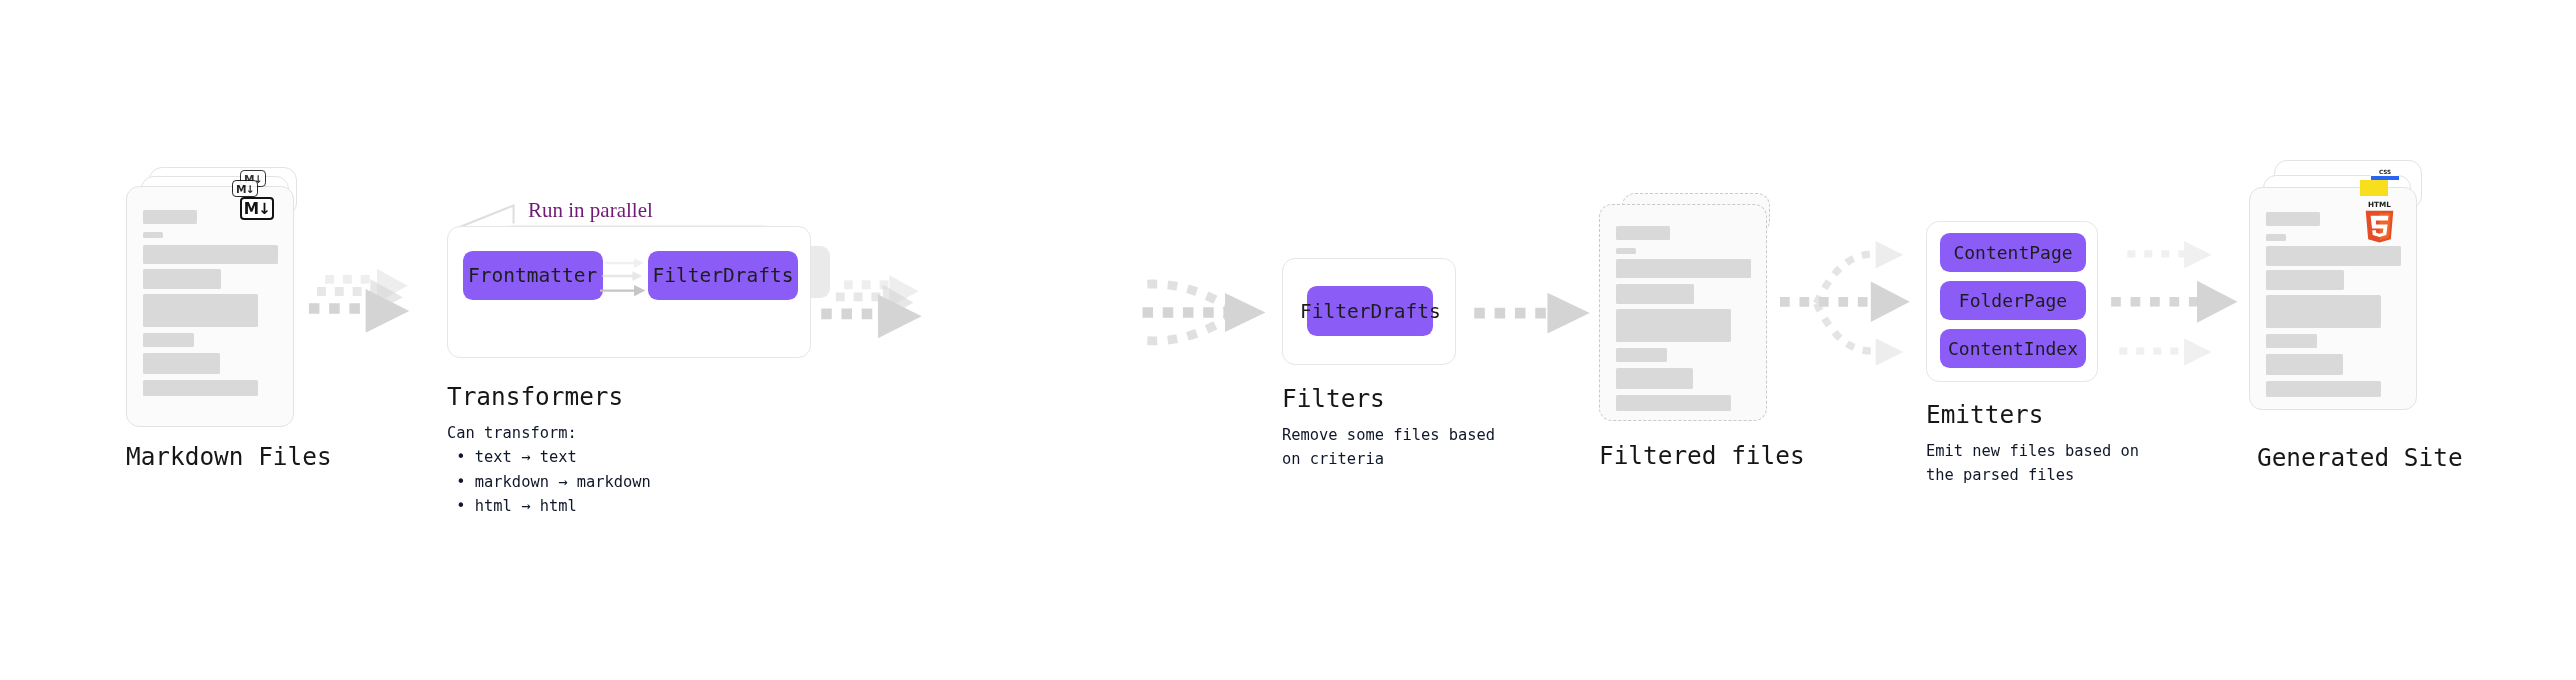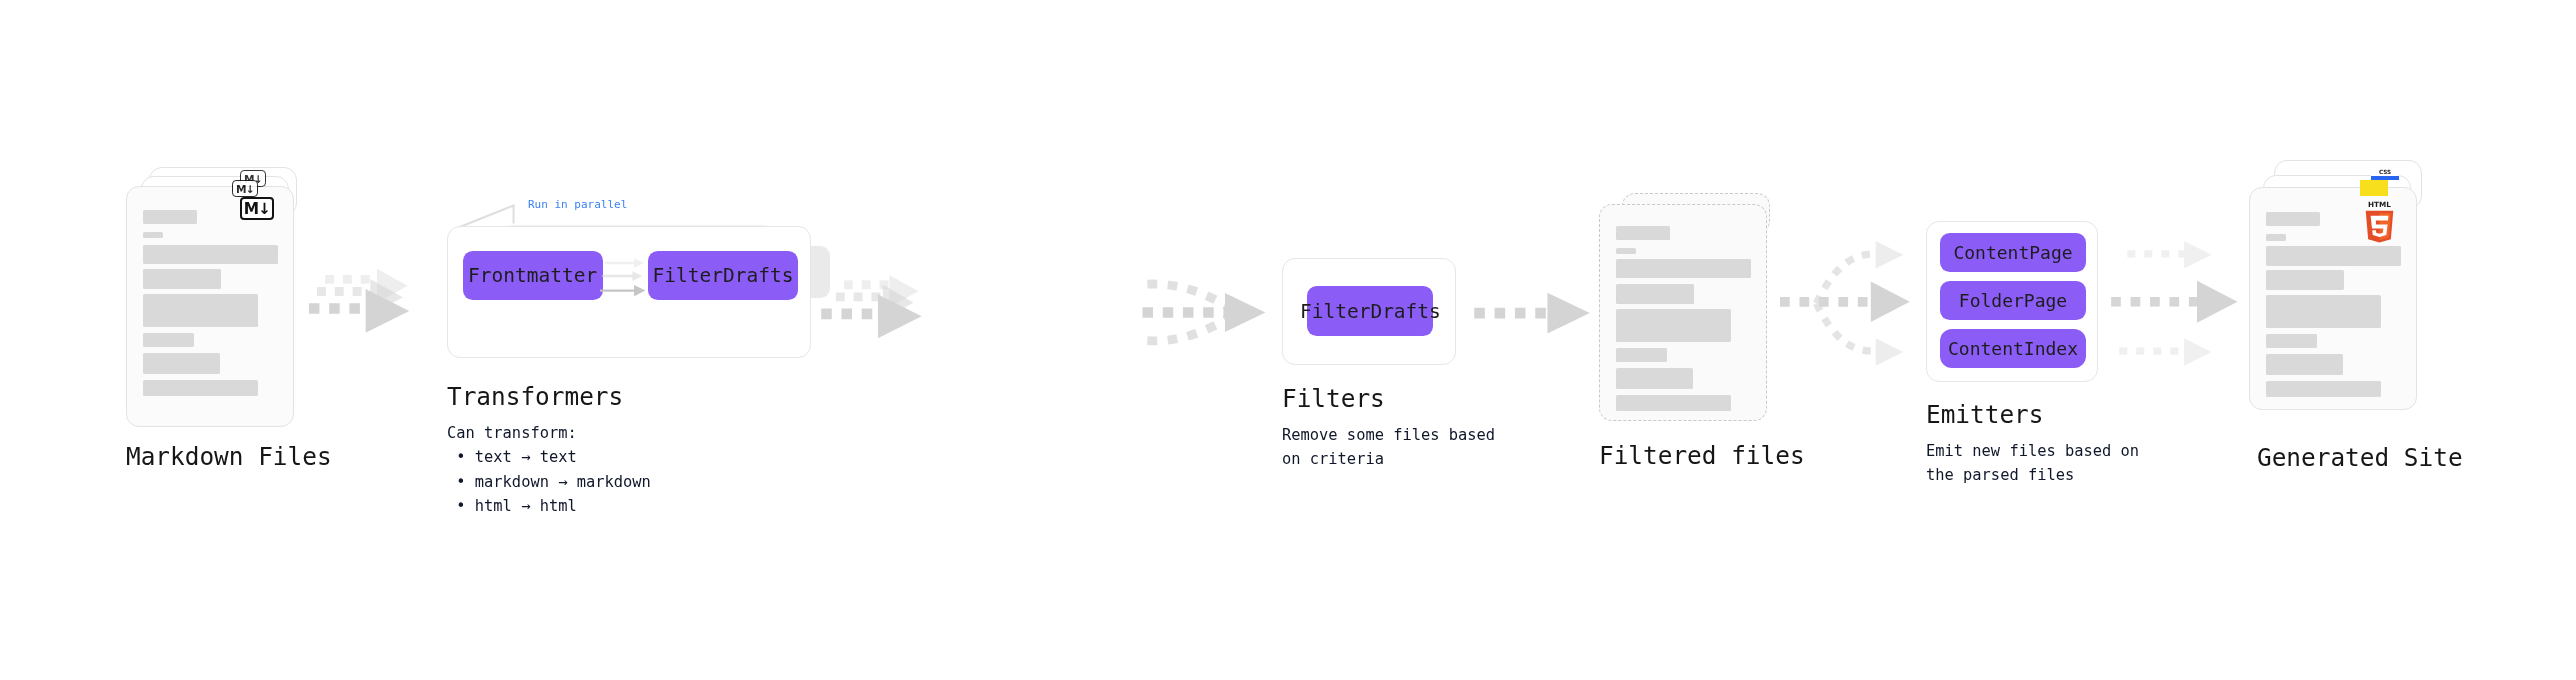--- a/index.html
+++ b/index.html
@@ -115,23 +115,24 @@
   }
   .sub {
     position: absolute;
     font-size: 15.4px;
     line-height: 24.4px;
     color: #0f172a;
     white-space: pre;
   }
   .parallel-label {
     position: absolute;
-    font-size: 11px;
-    color: #3b82f6;
+    font-size: 21px;
+    color: #701a75;
     white-space: nowrap;
+    font-family: Liberation Serif, serif;
   }
 
   svg { position: absolute; overflow: visible; }
 </style>
 </head>
 <body>
 
 <div id="canvas">
 
   <div class="stage" style="left:126px; top:167px;">
@@ -282,21 +283,21 @@
       <polygon points="118,136 152,153 118,170" fill="#dedede"></polygon>
     </g>
     <line x1="0" y1="91" x2="118" y2="91" stroke="#d6d6d6" stroke-width="12" stroke-dasharray="12 12"></line>
     <polygon points="112,66 160,91 112,116" fill="#d4d4d4"></polygon>
   </svg>
 
   <div class="stage" style="left:1926px; top:221px;">
     <div class="procbox" style="left:0px; top:0px; width:172px; height:161px;">
       <div class="chip" style="left:13px; top:11.4px; width:146px; height:39px; font-size:18px;">ContentPage</div>
       <div class="chip" style="left:13px; top:59px; width:146px; height:39px; font-size:18px;">FolderPage</div>
-      <div class="chip" style="left:13px; top:107px; width:146px; height:39px; font-size:18px;border-radius:12px;">ContentIndex</div>
+      <div class="chip" style="left:13px; top:107px; width:146px; height:39px; font-size:18px;">ContentIndex</div>
     </div>
     <div class="title" style="left:0px; top:179px;">Emitters</div>
     <div class="sub" style="left:0px; top:218px;">Emit new files based on
 the parsed files</div>
   </div>
 
   <svg style="left:2111px; top:228px;" width="138" height="154" viewBox="0 0 170 190">
     <g opacity="0.45">
       <line x1="20" y1="32" x2="92" y2="32" stroke="#e0e0e0" stroke-width="9" stroke-dasharray="10 11"></line>
       <polygon points="90,16 124,33 90,50" fill="#e0e0e0"></polygon>

